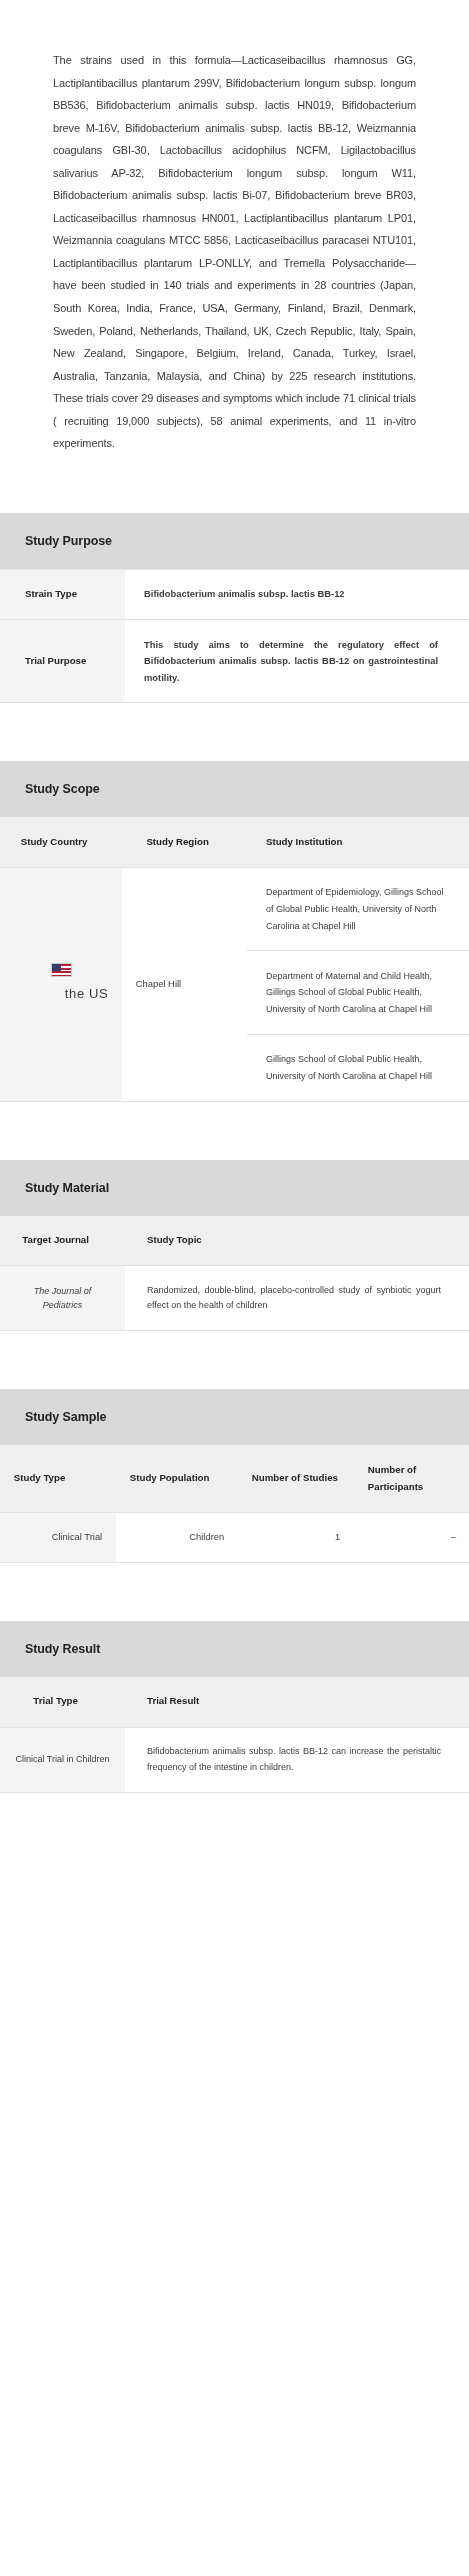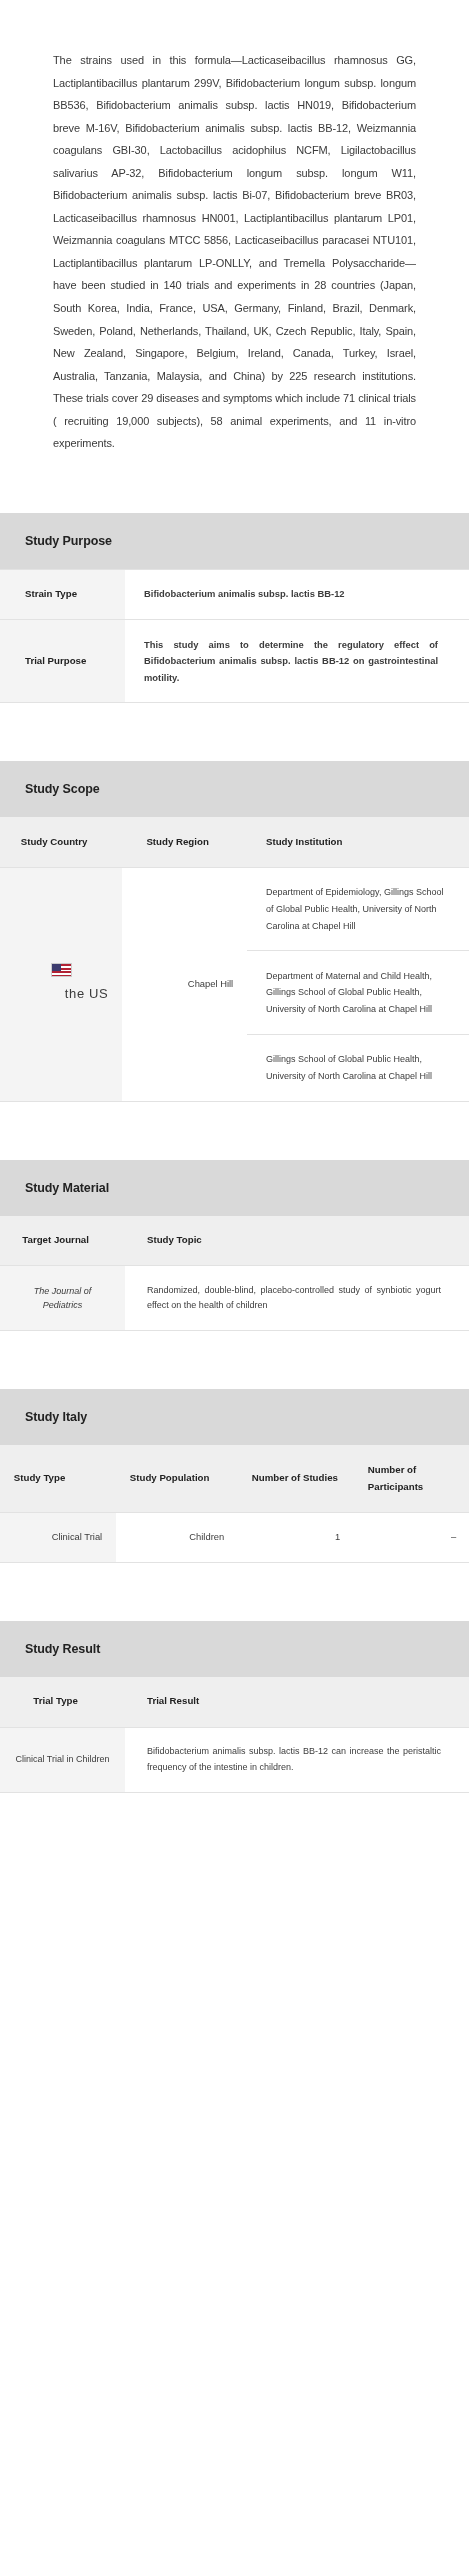--- a/index.html
+++ b/index.html
@@ -93,21 +93,21 @@
   .scope-table th.c2 { width: 125px; text-align: center; padding-left: 0; }
   .scope-table th.c3 { width: 222px; padding-left: 19px; }
   .scope-table td.country {
     background: #f4f4f4;
     text-align: right;
     font-size: 13px;
     letter-spacing: 0.6px;
     color: #3c3c3c;
   }
   .scope-table td.region {
-    text-align: right;
+    text-align: left;
     font-size: 9.4px;
   }
   .scope-table td.inst {
     padding-left: 19px;
     padding-right: 25px;
     font-size: 9px;
     line-height: 1.85;
   }
   .flag {
     display: block;
@@ -245,21 +245,21 @@
         <tr>
           <td class="journal">The Journal of Pediatrics</td>
           <td class="topic">Randomized, double-blind, placebo-controlled study of synbiotic yogurt effect on the health of children</td>
         </tr>
       </tbody>
     </table>
   </div>
 
   <div class="section">
     <div class="section-header">
-      <div class="title">Study Italy</div>
+      <div class="title">Study Sample</div>
     </div>
     <table class="grid sample-table">
       <thead>
         <tr>
           <th class="c1">Study Type</th>
           <th class="c2">Study Population</th>
           <th class="c3">Number of Studies</th>
           <th class="c4">Number of Participants</th>
         </tr>
       </thead>

